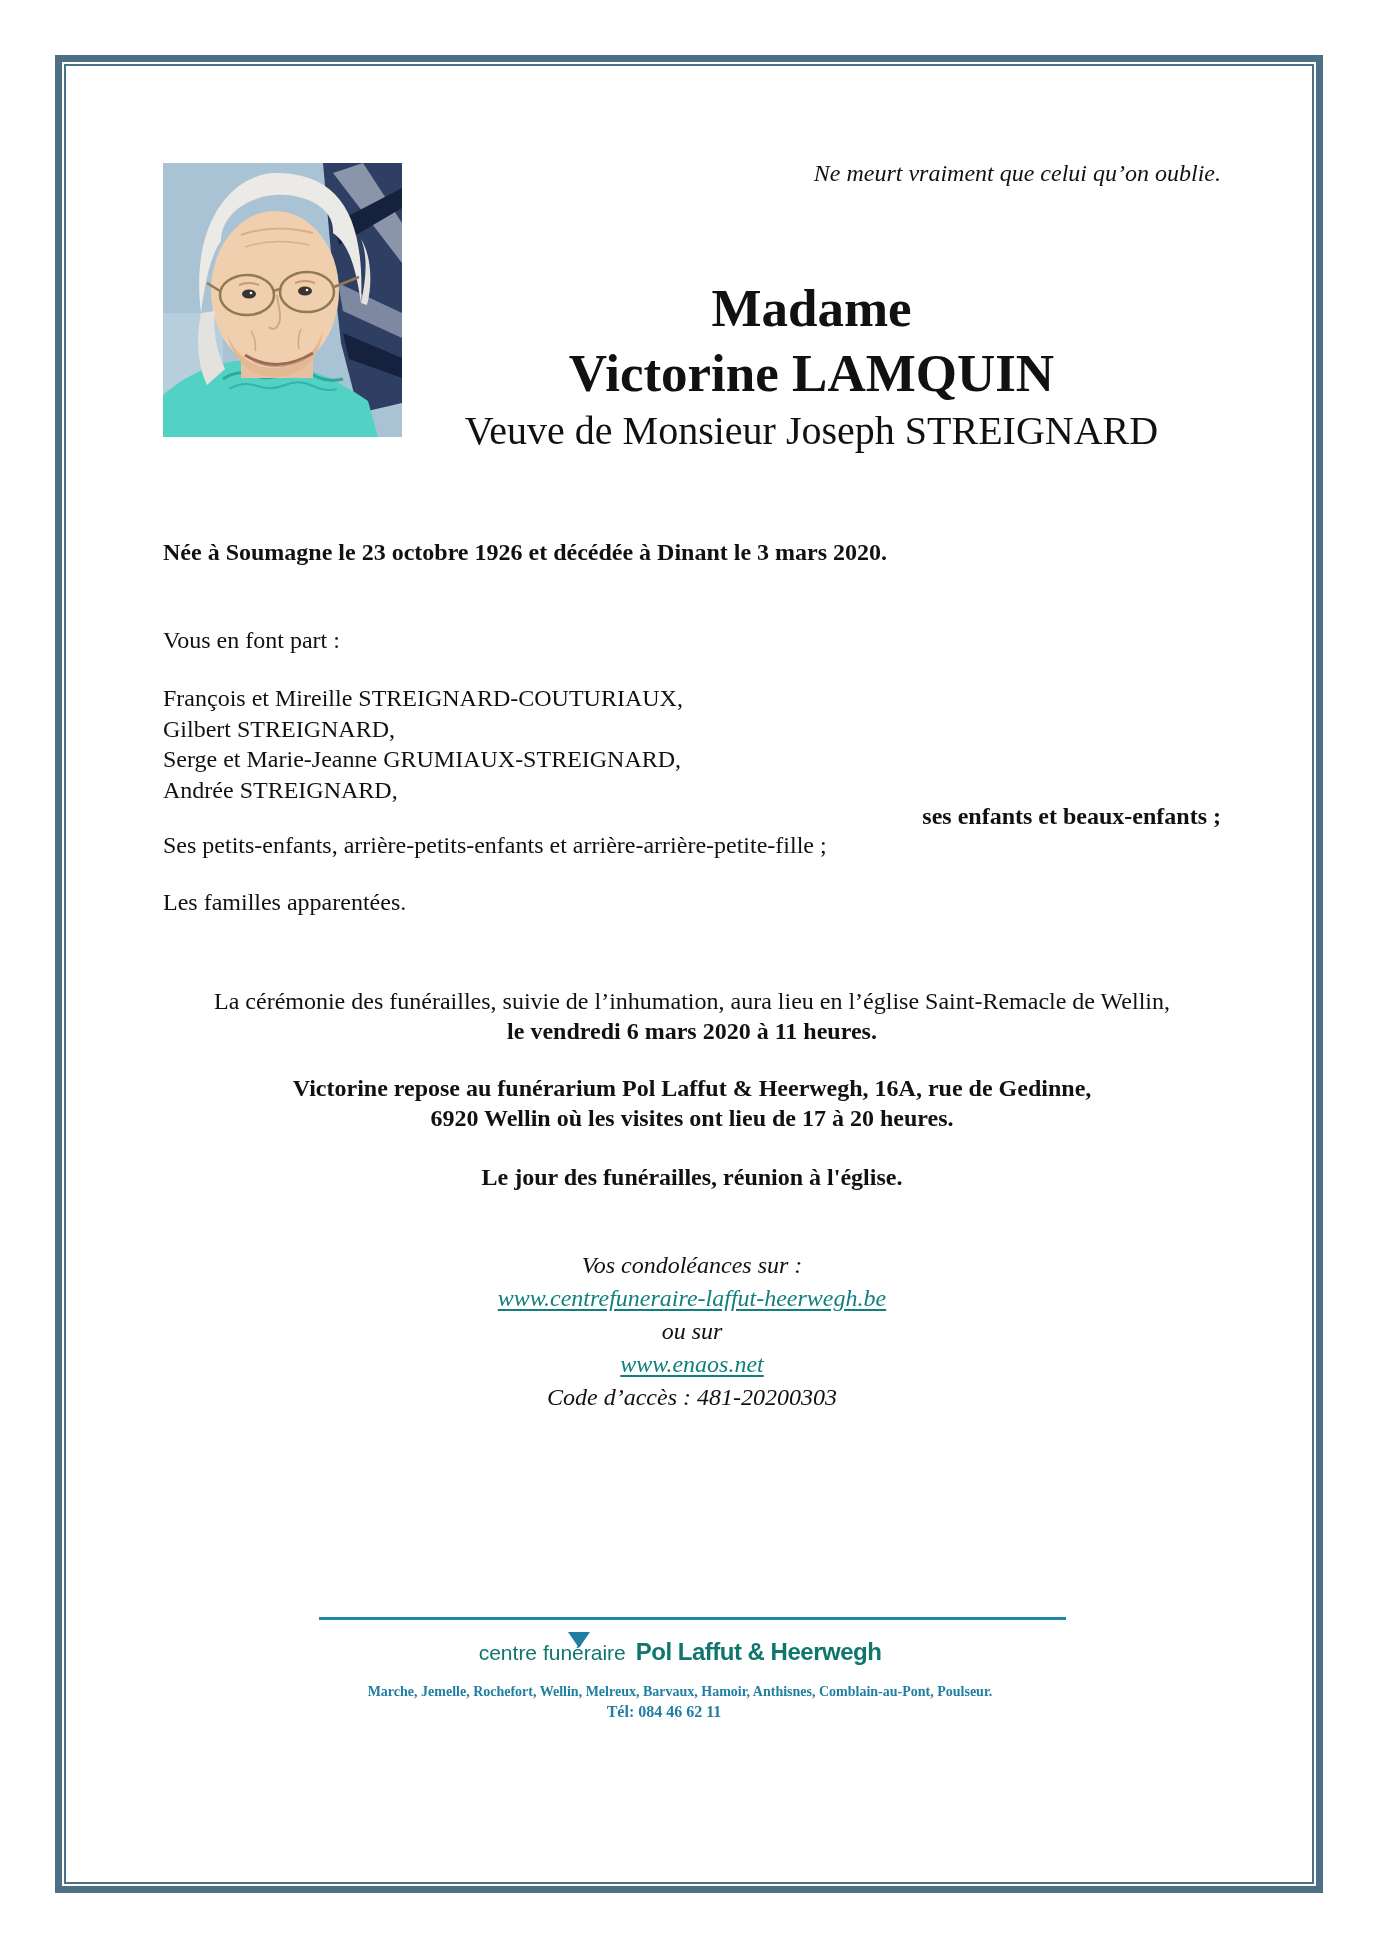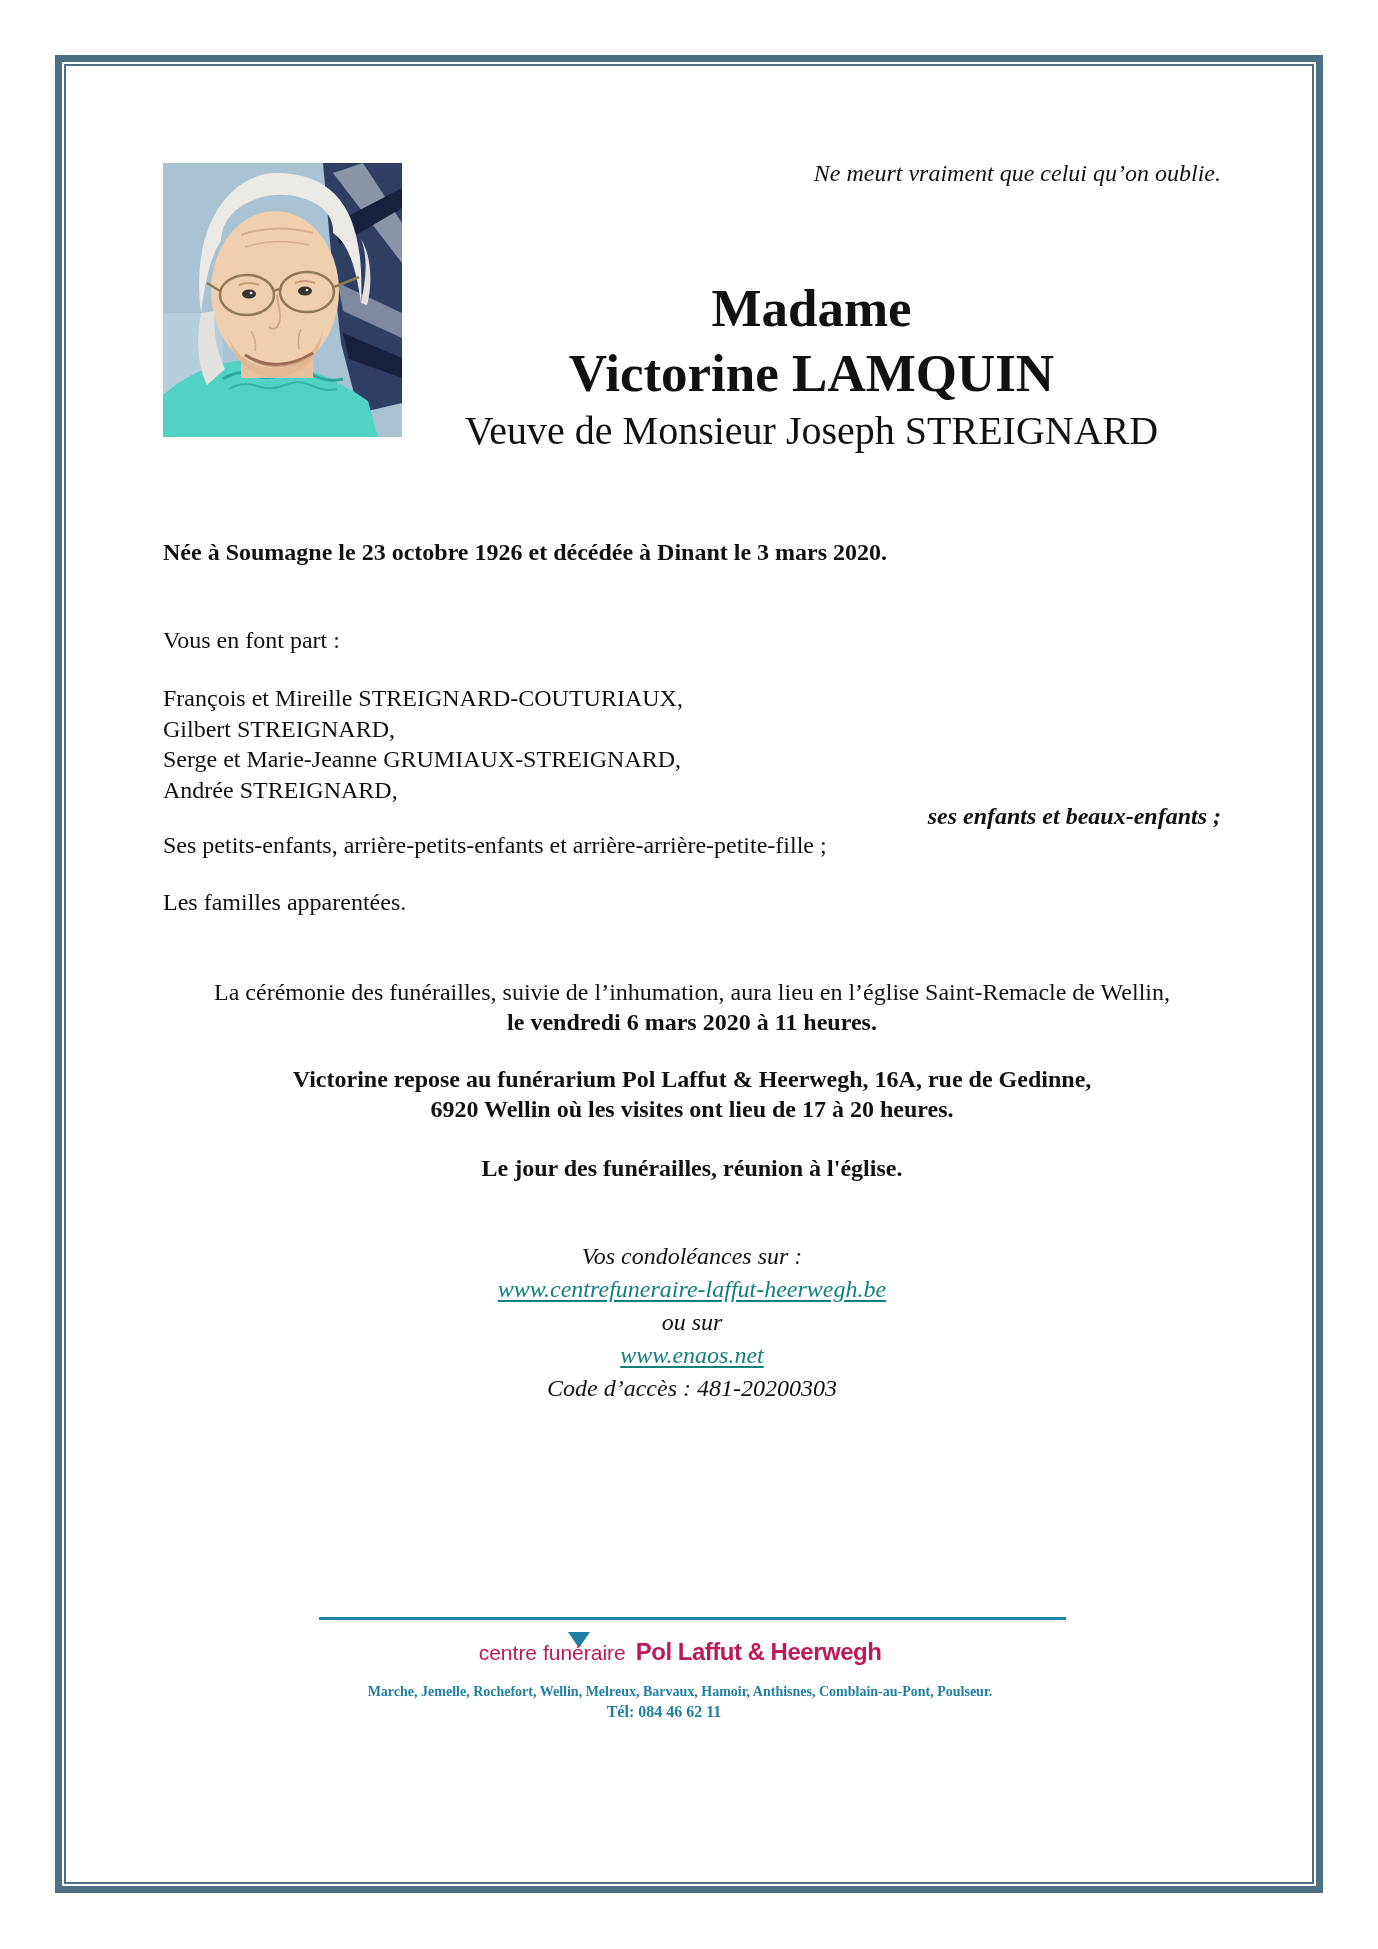--- a/index.html
+++ b/index.html
@@ -34,25 +34,25 @@
   .heading{
     left:402px;top:276px;width:819px;text-align:center;
   }
   .title-line{font-size:53px;font-weight:bold;line-height:65px;}
   .subtitle-line{font-size:40px;line-height:50px;}
 
   .leftcol{left:163px;width:1058px;font-size:24px;line-height:30px;}
   .birth{top:537px;font-weight:bold;}
   .intro{top:625px;}
   .family{top:683px;line-height:30.5px;}
-  .role{top:801px;text-align:right;font-weight:bold;font-style:italic;}
+  .role{top:801px;text-align:right;font-weight:bold;}
   .grand{top:830px;}
   .related{top:887px;}
 
-  .center{left:163px;width:1058px;font-size:24px;line-height:30px;text-align:center;}
+  .center{left:163px;width:1058px;font-size:24px;line-height:30px;text-align:center;margin-top:9px;}
   .ceremony{top:977px;}
   .b{font-weight:bold;}
   .repose{top:1064px;font-weight:bold;}
   .meeting{top:1153px;font-weight:bold;}
   .condole{top:1240px;font-style:italic;line-height:33px;}
   .condole a{
     color:#117f7c;text-decoration:underline;text-underline-offset:3px;
   }
   .notice{top:1485px;}
 
@@ -63,21 +63,21 @@
   }
   .footer-triangle{
     position:absolute;left:568px;top:1632px;width:0;height:0;
     border-left:11px solid transparent;border-right:11px solid transparent;
     border-top:16px solid #1f7fa2;
   }
   .brand-row{
     position:absolute;left:163px;top:1638px;width:1058px;
     display:flex;justify-content:center;align-items:baseline;gap:10px;
     transform:translateX(-12px);
-    color:#be185d;font-family:"Liberation Sans","DejaVu Sans",sans-serif;
+    color:#0f766e;font-family:"Liberation Sans","DejaVu Sans",sans-serif;
     white-space:nowrap;
   }
   .brand-prefix{font-size:21px;letter-spacing:0px;}
   .brand-name{font-size:24px;font-weight:bold;letter-spacing:-0.5px;}
   .brand-locations{
     position:absolute;left:163px;width:1058px;top:1682px;
     text-align:center;transform:translateX(-12px);
     color:#1f7fa2;font-weight:bold;font-size:14px;line-height:20px;
     white-space:nowrap;
   }

